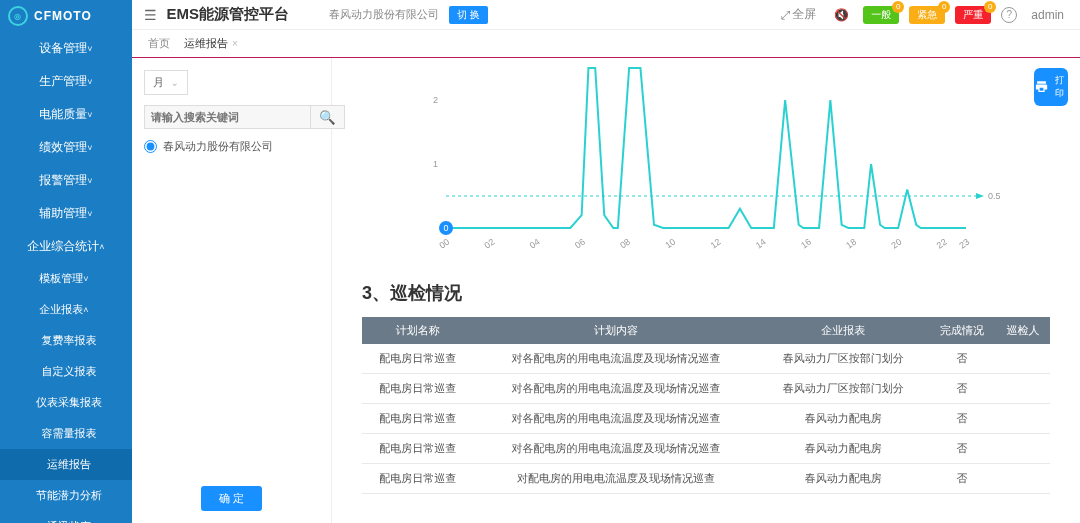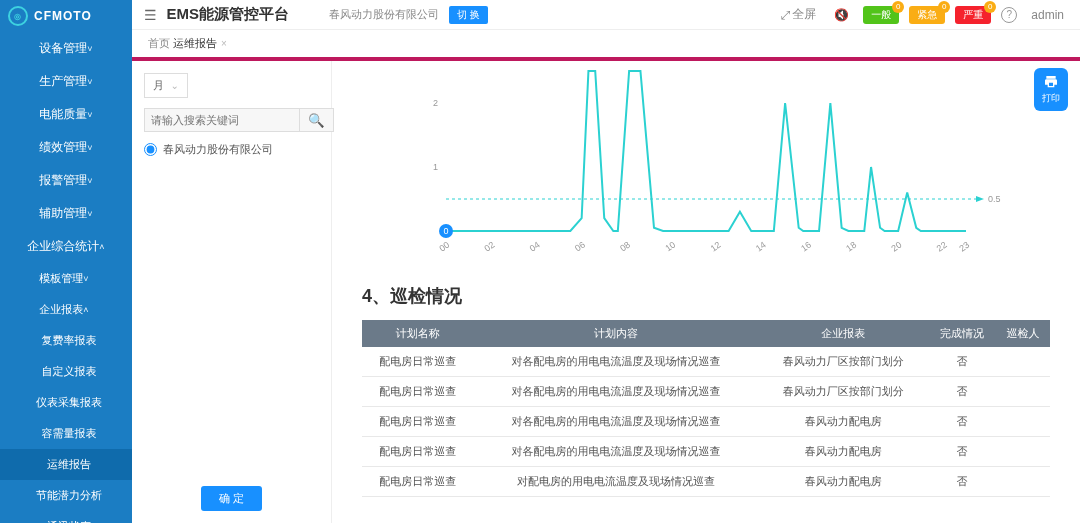--- a/index.html
+++ b/index.html
@@ -26,47 +26,47 @@
 .org-label { margin-left: 30px; color:#888; font-size: 11px; }
 .switch-btn { background:#1890ff; color:#fff; border:none; border-radius: 2px; padding: 2px 8px; font-size: 10px; cursor:pointer;}
 .topbar .spacer { flex:1; }
 .tb-ic { color:#888; font-size: 12px; cursor:pointer; margin: 0 4px; display:flex; align-items:center; gap:2px;}
 .badge-wrap { position: relative; display:inline-block; padding: 2px 8px; border-radius:3px; color:#fff; font-size: 10px; cursor:pointer;}
 .badge-wrap .dot{ position:absolute; top:-5px; right:-5px; background:#faad14; color:#fff; border-radius:50%; width:12px; height:12px; font-size:8px; display:flex; align-items:center; justify-content:center;}
 .badge-green{background:#52c41a} .badge-yellow{background:#faad14} .badge-red{background:#f5222d}
 .avatar-q { width:16px;height:16px;border:1px solid #999;border-radius:50%;display:flex;align-items:center;justify-content:center;color:#999;font-size:10px;}
 
 
-.tabs { display:flex; align-items:center; padding: 6px 16px; gap: 3px; font-size:11px; border-bottom:4px solid #be185d;}
+.tabs { display:flex; align-items:center; padding: 6px 16px; gap: 14px; font-size:11px; border-bottom:1px solid #be185d;}
 .tab { cursor:pointer; color:#888; }
 .tab.active{color:#333; display:flex; align-items:center; gap:4px;}
 .tab .x{color:#bbb;font-size:10px;}
 
 
 .body { flex:1; display:flex; overflow:hidden; }
 .left-panel { width: 200px; border-right:1px solid #eee; padding: 12px; display:flex; flex-direction:column; gap:10px;}
 .select { border:1px solid #ddd; padding:4px 8px; font-size:11px; color:#666; display:flex; justify-content:space-between; align-items:center; cursor:pointer; width:44px;}
 .date-input { border:1px solid #ddd; padding:4px 8px; font-size:11px; color:#666; display:flex; justify-content:space-between; align-items:center;}
 .searchbox{display:flex;}
-.searchbox input{flex:1;border:1px solid #ddd;padding:5px 6px;font-size:11px;background:#f7f7f7;}
+.searchbox input{flex:1;border:1px solid #ddd;padding:5px 6px;font-size:11px;background:#f7f7f7;font-weight:bold;}
 .searchbox button{border:1px solid #ddd;border-left:none;background:#f7f7f7;padding:0 8px;cursor:pointer;color:#666;}
 .radio-row{display:flex;align-items:center;gap:6px;font-size:11px;color:#555;}
 .radio-row input{accent-color:#1890ff;}
 .left-panel .grow{flex:1}
 .confirm-btn{background:#1890ff;color:#fff;border:none;padding:5px 18px;border-radius:3px;font-size:11px;align-self:center;cursor:pointer;}
 
 .report { flex:1; overflow:auto; padding: 0 30px 20px 30px;}
 .chart-area{position:relative;}
 .chart-area svg{width:100%;height:200px;}
 .section-title{font-size:18px;font-weight:bold;margin:20px 0 12px;}
 table{border-collapse:collapse;width:100%;font-size:11px;}
 th{background:#6b7a89;color:#fff;padding:6px 4px;text-align:center;font-weight:normal;font-family:Liberation Mono, monospace;}
 td{border-bottom:1px solid #e8e8e8;padding:7px 4px;text-align:center;color:#555;}
 
-.float-print{position:absolute;right:12px;top:68px;background:#1890ff;color:#fff;width:34px;padding:6px 0;border-radius:6px;text-align:center;cursor:pointer;font-size:9px;display:flex;flex-direction:column;align-items:center;gap:2px;}
+.float-print{position:absolute;right:12px;top:68px;background:#1890ff;color:#fff;width:34px;padding:6px 0;border-radius:6px;text-align:center;cursor:pointer;font-size:9px;display:flex;align-items:center;gap:2px;}
 .float-print svg{width:16px;height:16px;fill:#fff;}
 
 .axis-label{font-size:9px;fill:#999;}
 .chart-line{fill:none;stroke:#2bd1d1;stroke-width:2;}
 .chart-dash{stroke:#2bd1d1;stroke-width:1;stroke-dasharray:3 3;}
 .endpt{fill:#2bd1d1;}
 .dot-blue{fill:#1890ff;}
 </style>
 </head>
 <body>
@@ -199,21 +199,21 @@
               <text x="537.3913043478261" y="188" text-anchor="middle" class="axis-label" transform="rotate(-35 537.3913043478261 188)">22</text>
               <text x="560" y="188" text-anchor="middle" class="axis-label" transform="rotate(-35 560 188)">23</text>
               <line x1="40" y1="138" x2="570" y2="138" class="chart-dash"></line>
               <polygon points="570,135 570,141 578,138" class="endpt"></polygon>
               <text x="582" y="141" class="axis-label" fill="#2bd1d1">0.5</text>
               <path d="M40 170 L164.34782608695653 170 L175.65217391304347 157.2 L182.43478260869563 10 L189.21739130434784 10 L198.2608695652174 157.2 L207.30434782608697 170 L211.82608695652172 170 L223.1304347826087 10 L234.43478260869566 10 L247.99999999999997 166.8 L257.04347826086956 170 L322.6086956521739 170 L333.9130434782609 150.8 L345.21739130434787 170 L367.82608695652175 170 L379.1304347826087 42 L392.695652173913 166.8 L397.21739130434787 170 L413.04347826086956 170 L424.3478260869565 42 L435.6521739130435 166.8 L442.4347826086957 170 L458.2608695652174 170 L465.0434782608696 106 L474.0869565217391 166.8 L478.6086956521739 170 L492.17391304347825 170 L501.2173913043478 131.6 L510.2608695652174 166.8 L514.7826086956521 170 L560 170" class="chart-line"></path>
               <circle cx="40" cy="170" r="7" class="dot-blue"></circle>
               <text x="40" y="173" text-anchor="middle" fill="#fff" font-size="9">0</text>
             </svg>
         </div>
-        <div class="section-title">4、巡检情况</div>
+        <div class="section-title">3、巡检情况</div>
         <table>
           <thead>
               <tr id="thead-row">
                 <th>计划名称</th>
                 <th>计划内容</th>
                 <th>企业报表</th>
                 <th>完成情况</th>
                 <th>巡检人</th>
               </tr>
             </thead>

